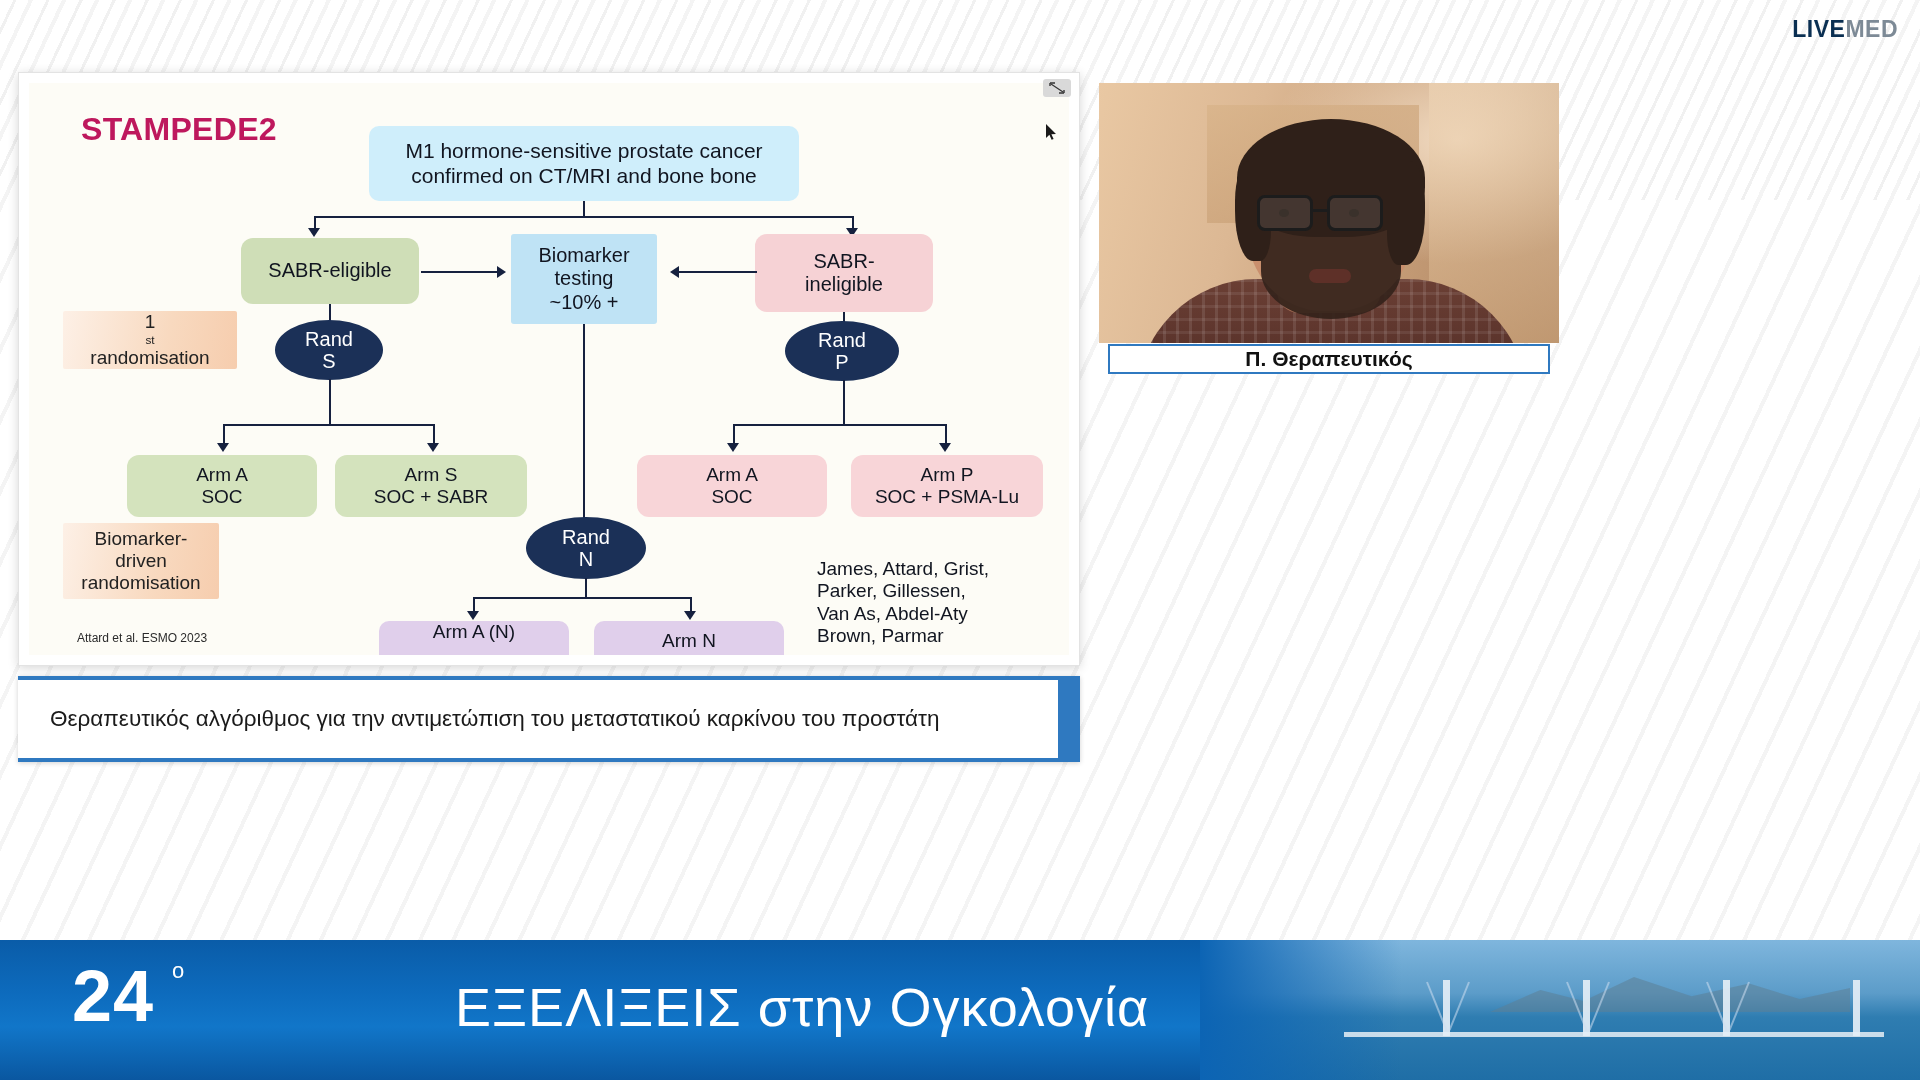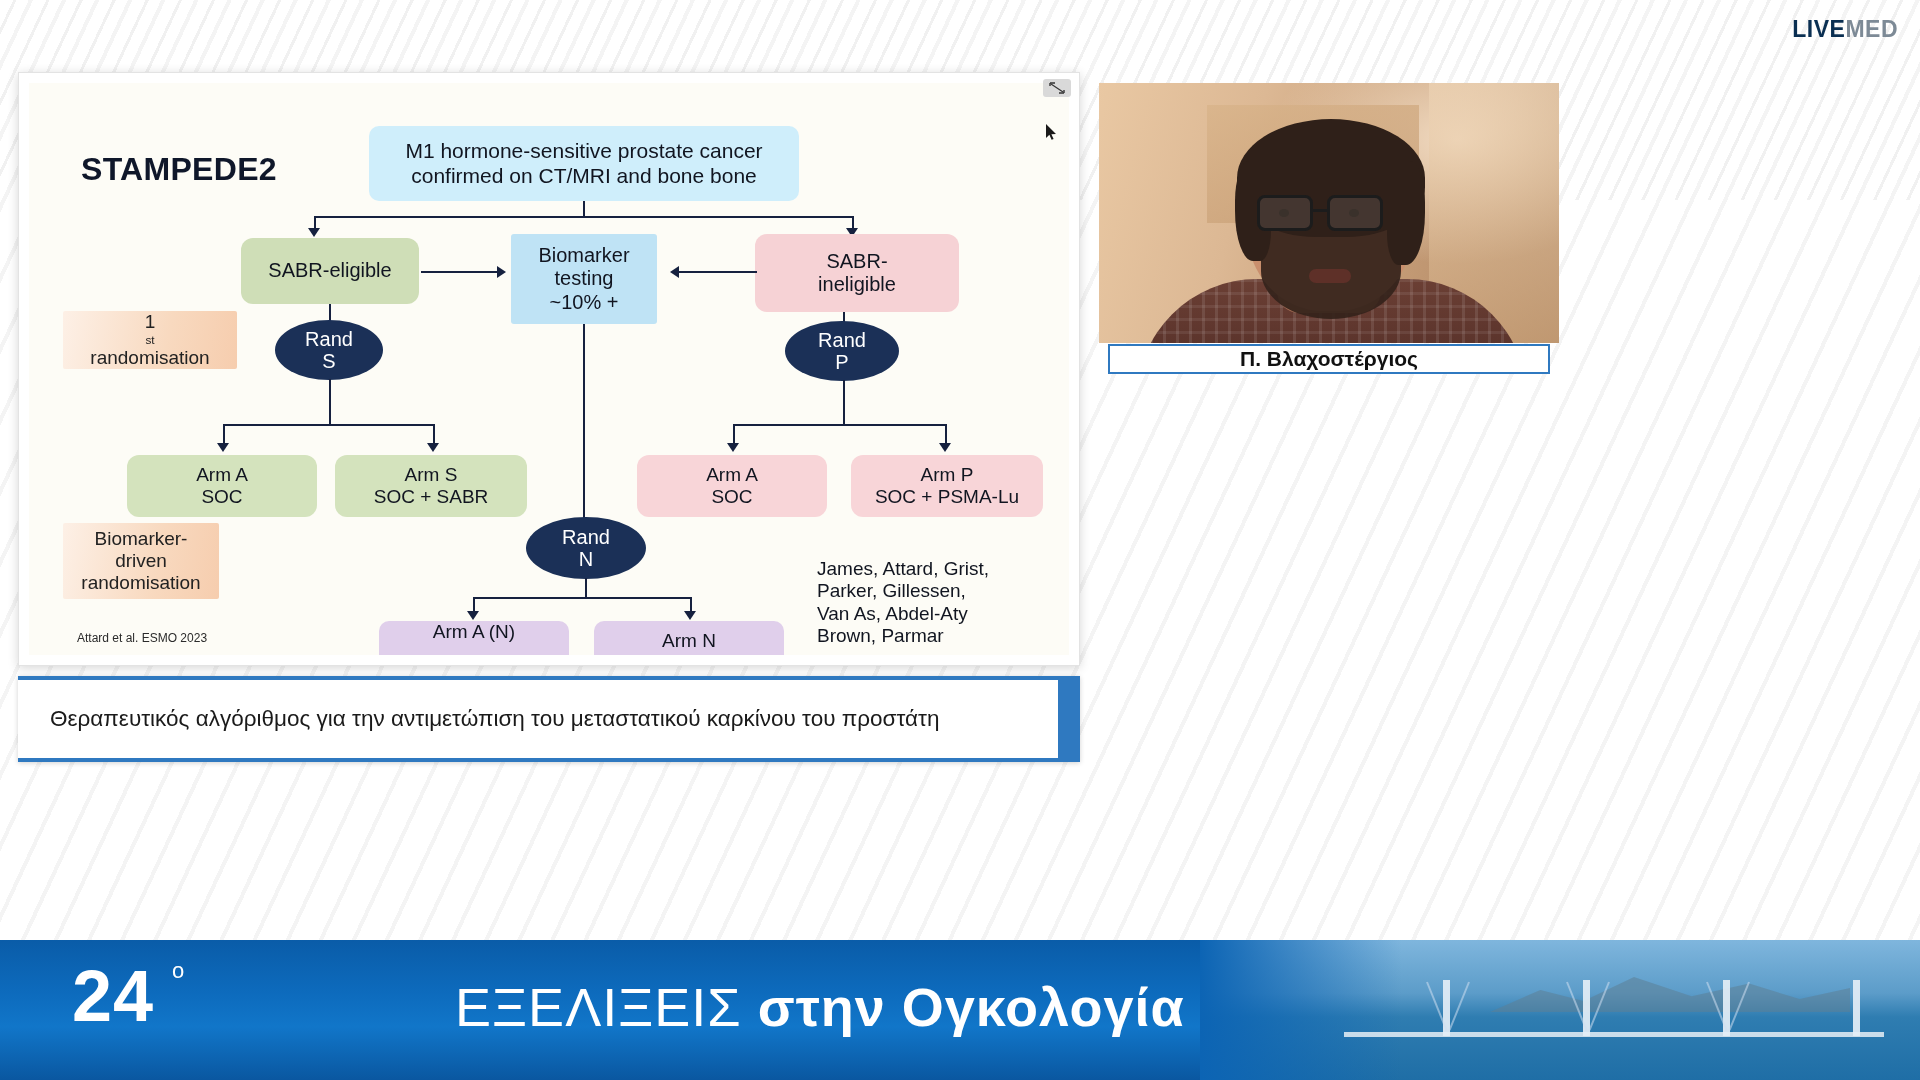--- a/index.html
+++ b/index.html
@@ -60,23 +60,22 @@
     background: #d9d9d9; z-index: 30;
     display: flex; align-items: center; justify-content: center;
   }
   .slide-btn svg { display: block; }
 
   .cursor { position: absolute; left: 1046px; top: 124px; z-index: 35; }
 
   
   .slide-title {
     position: absolute; left: 52px; top: 28px;
-    font-size: 32px; font-weight: bold; color: #0f172a;
+    font-size: 32px; font-weight: bold; color: #be185d;
     letter-spacing: .3px;
-    margin-top: 40px;
   }
 
   .node {
     position: absolute;
     display: flex; flex-direction: column;
     align-items: center; justify-content: center;
     text-align: center;
     color: #111520;
     line-height: 1.17;
   }
@@ -268,21 +267,21 @@
   }
   .banner-sub {
     position: absolute; left: 198px; top: 38px;
     font-size: 22px; color: #ffffff; line-height: 1.35; letter-spacing: .6px;
   }
   .banner-main {
     position: absolute; left: 455px; top: 36px;
     font-size: 54px; color: #ffffff; letter-spacing: 1px;
     white-space: nowrap;
   }
-  .banner-main .light { font-weight: bold; }
+  .banner-main .light { font-weight: normal; }
 </style>
 </head>
 <body>
 
 <div id="root">
 
   <div class="bg-stripes"></div>
 
   <div class="brand">
     <span class="live">LIVE</span><span class="med">MED</span>
@@ -308,21 +307,21 @@
       <div class="node n-green" style="left:212px; top:155px; width:178px; height:66px;">
         <span>SABR-eligible</span>
       </div>
 
       <div class="node n-blue" style="left:482px; top:151px; width:146px; height:90px;">
         <span>Biomarker</span>
         <span>testing</span>
         <span>~10% +</span>
       </div>
 
-      <div class="node n-pink" style="left:726px; top:151px; width:204px; height:78px;">
+      <div class="node n-pink" style="left:726px; top:151px; width:178px; height:78px;">
         <span>SABR-</span>
         <span>ineligible</span>
       </div>
 
       <div class="edge edge-h" style="left:392px; top:188px; width:78px;"></div>
       <div class="arrow-r" style="left:468px; top:183px;"></div>
       <div class="edge edge-h" style="left:650px; top:188px; width:78px;"></div>
       <div class="arrow-l" style="left:641px; top:183px;"></div>
 
       <div class="node n-peach" style="left:34px; top:228px; width:174px; height:58px;">
@@ -453,21 +452,21 @@
     <div class="vid-hair2"></div>
     <div class="vid-hair3"></div>
     <div class="vid-eye-l"></div>
     <div class="vid-eye-r"></div>
     <div class="vid-glass-l"></div>
     <div class="vid-glass-r"></div>
     <div class="vid-glass-bridge"></div>
   </div>
 
   <div class="name-plate">
-    <span>Π. Βλαχοστέργιος</span>
+    <span>Π. Θεραπευτικός</span>
   </div>
 
   <div class="banner">
     <div class="banner-photo">
       <div class="mountain"></div>
       <div class="bridge-deck"></div>
       <div class="pylon" style="right:470px;"></div>
       <div class="pylon" style="right:330px;"></div>
       <div class="pylon" style="right:190px;"></div>
       <div class="pylon" style="right:60px;"></div>

